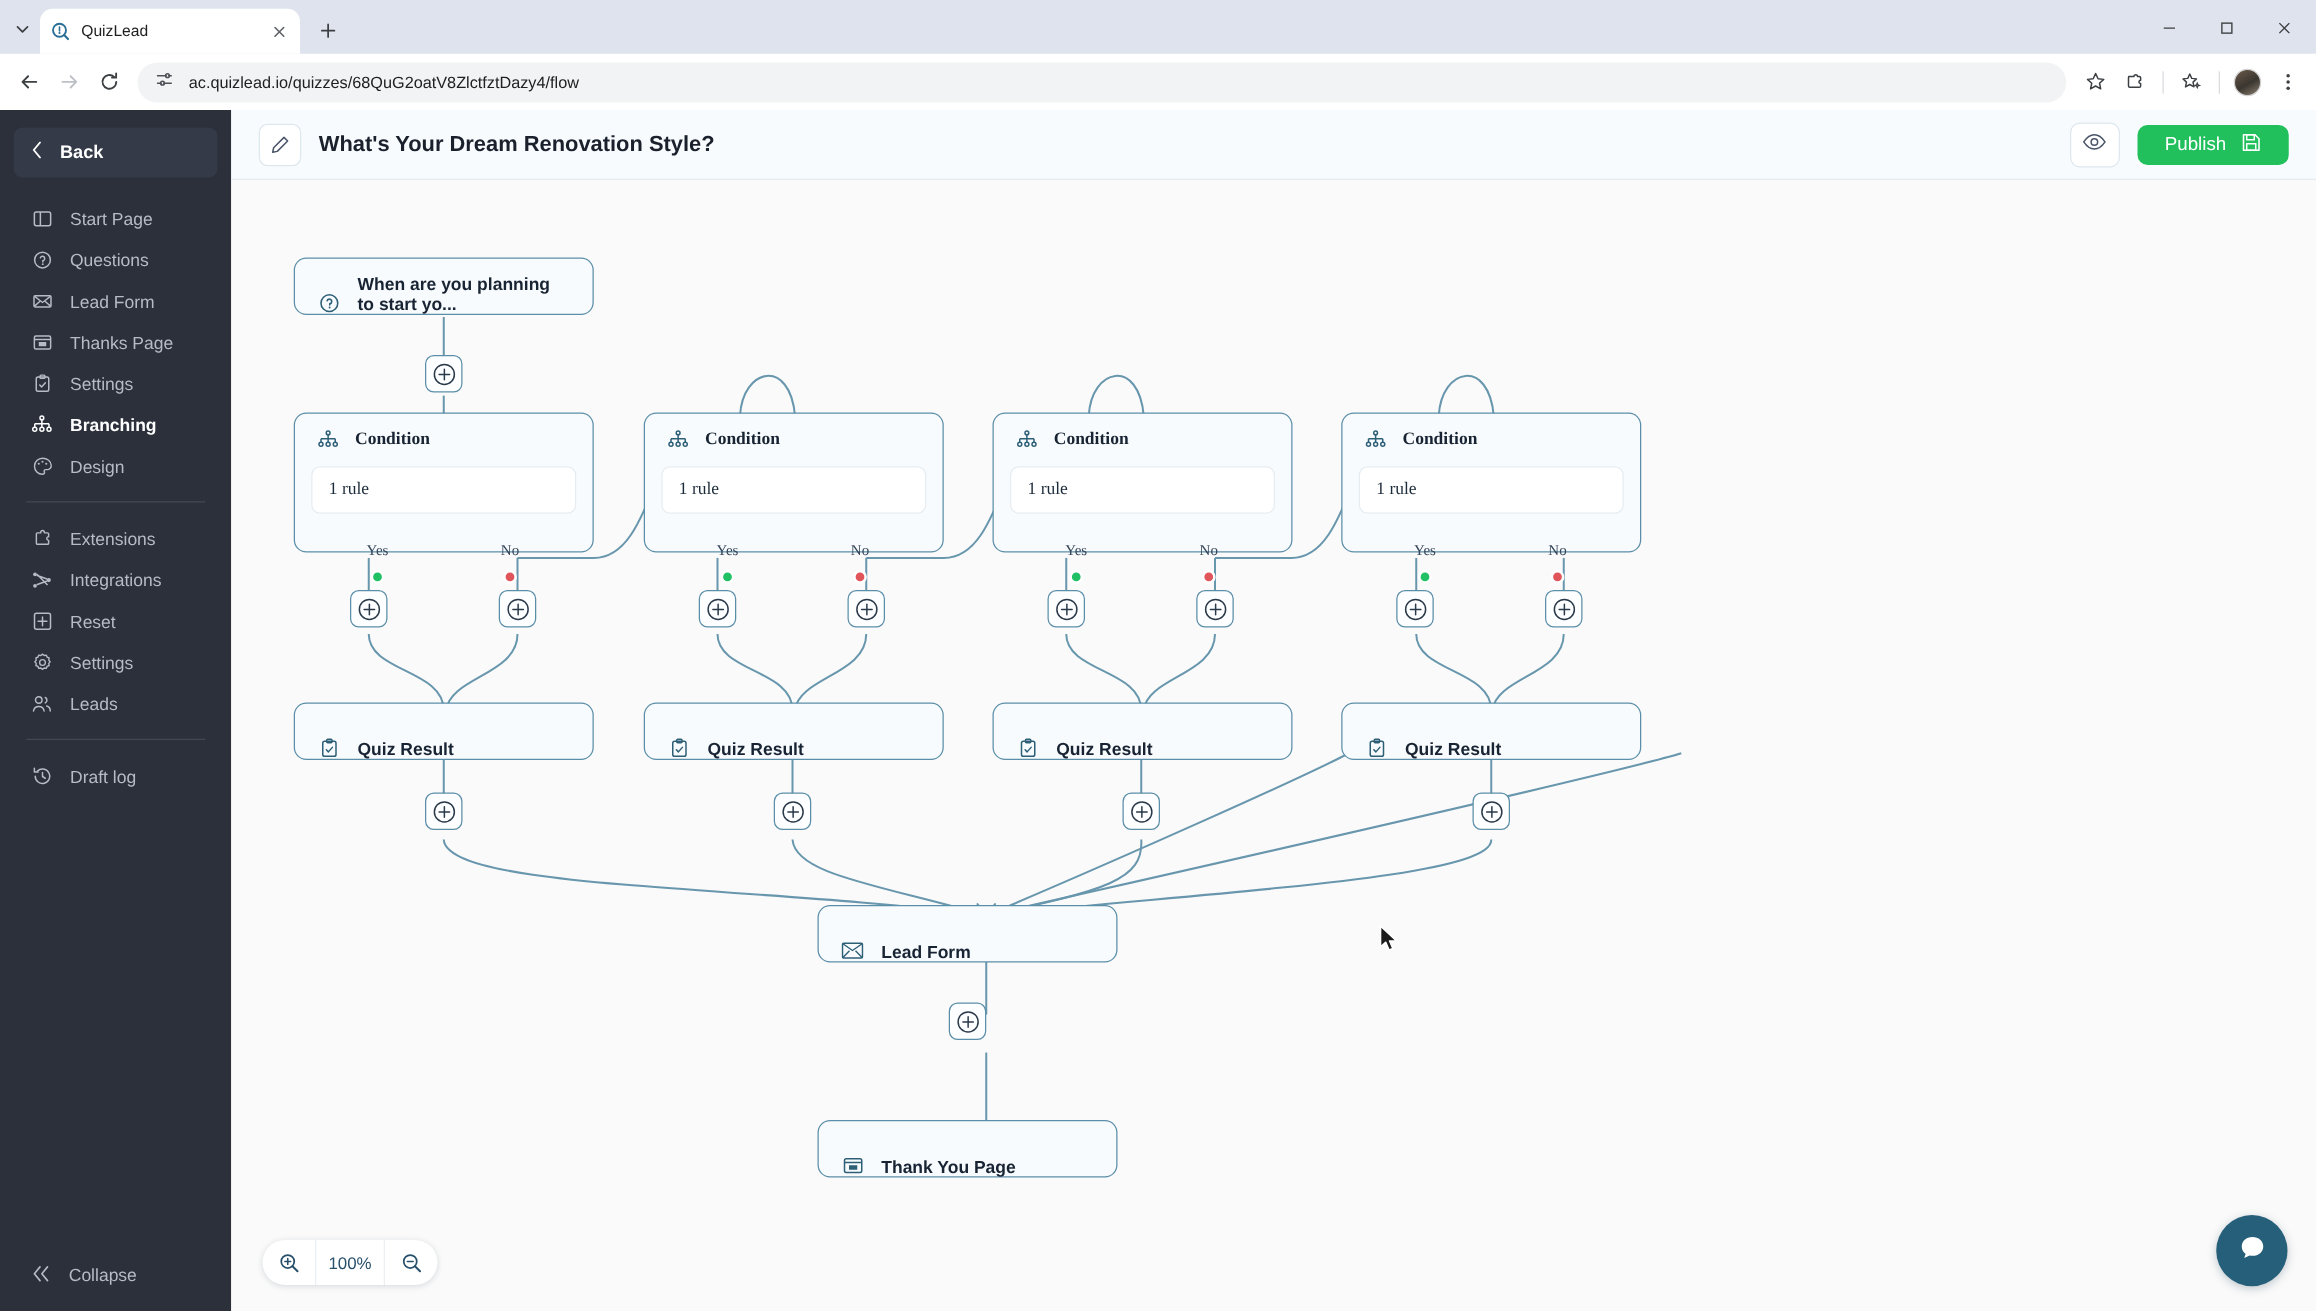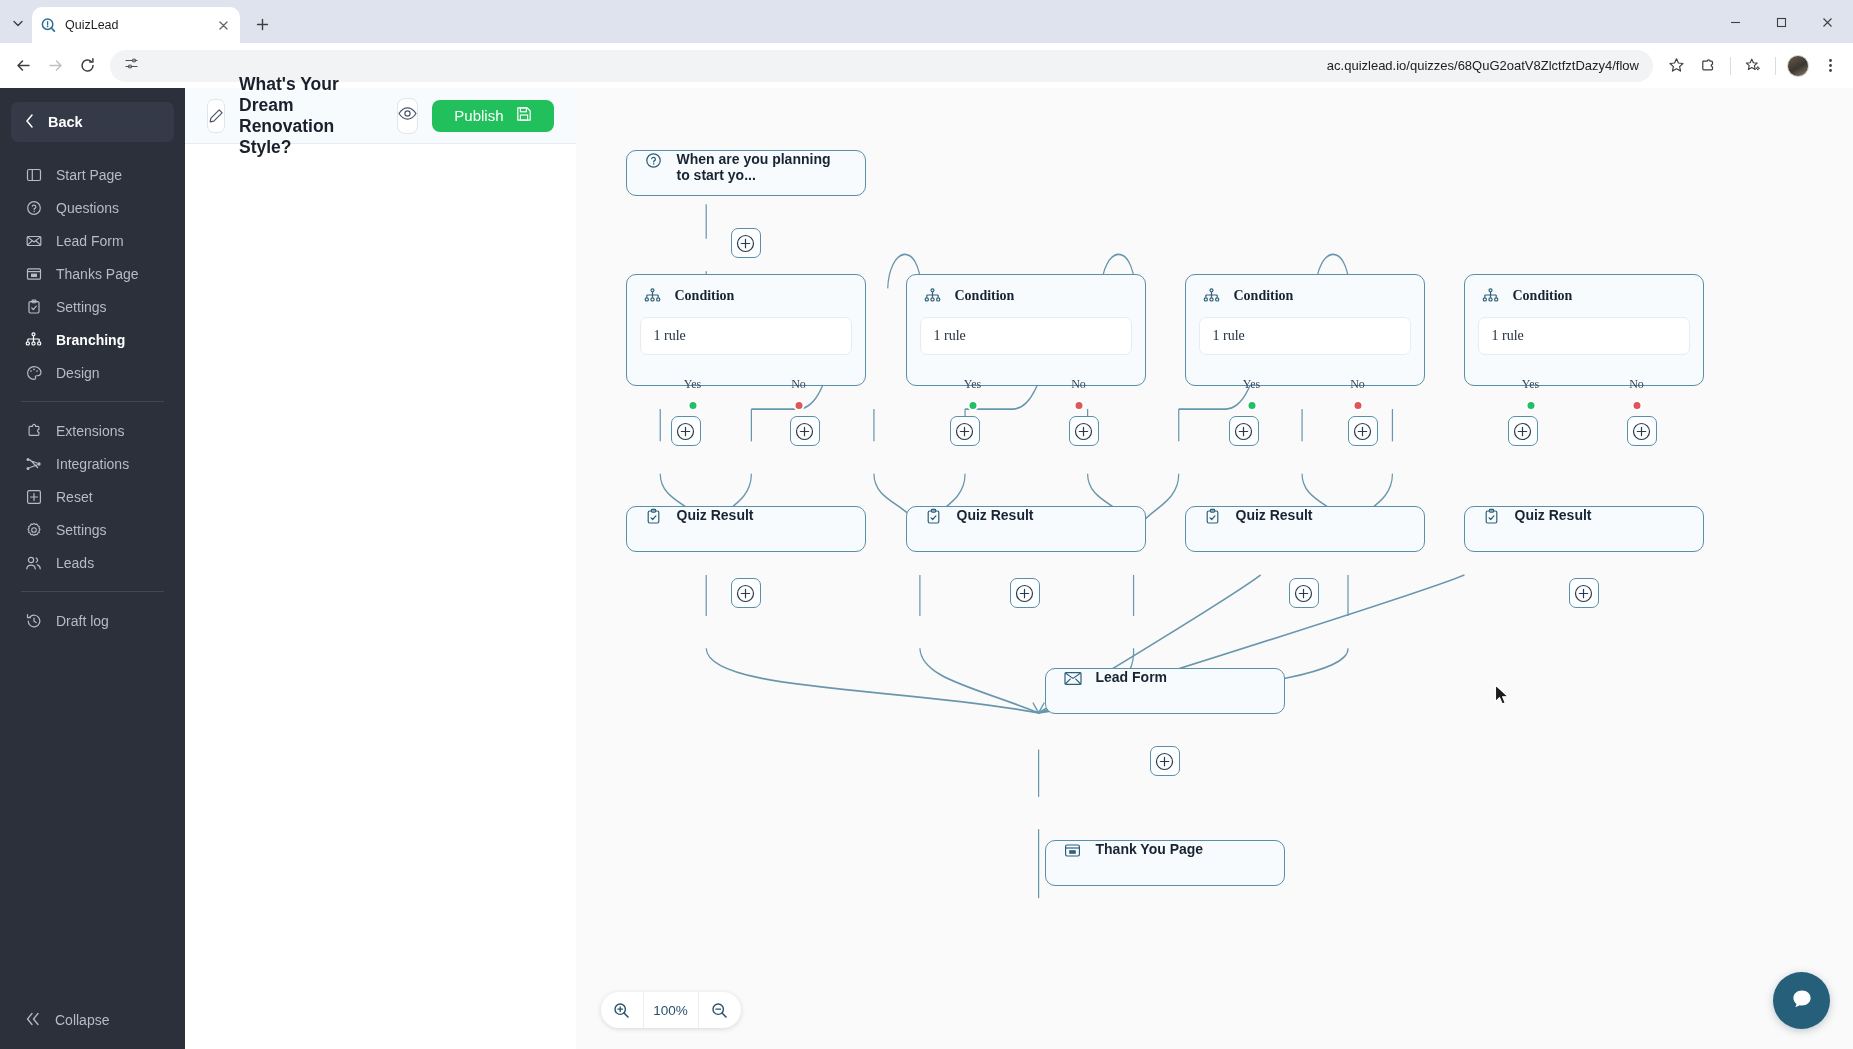--- a/index.html
+++ b/index.html
@@ -37,21 +37,21 @@
 
   .toolbar {
     height: 45px; background: #fff; display: flex; align-items: center;
     padding: 0 8px; gap: 2px; flex: 0 0 45px;
   }
   .navbtn { width: 30px; height: 30px; display: flex; align-items: center;
             justify-content: center; border-radius: 50%; color: #3c4043; }
   .navbtn.disabled { color: #bdc1c6; }
   .omnibox {
     flex: 1; height: 32px; background: #f1f3f4; border-radius: 16px;
-    display: flex; align-items: center; padding: 0 14px; gap: 12px; margin: 0 6px; justify-content: space-between;
+    display: flex; align-items: center; padding: 0 14px; gap: 12px; margin: 0 6px;
   }
   .omnibox-url { font-size: 13px; color: #202124; white-space: nowrap; }
   .tb-icon { width: 30px; height: 30px; display: flex; align-items: center;
              justify-content: center; border-radius: 50%; color: #3c4043; }
   .tb-sep { width: 1px; height: 18px; background: #dadce0; margin: 0 5px; }
   .avatar {
     width: 22px; height: 22px; border-radius: 50%;
     background: linear-gradient(150deg,#6b5a4a 0%,#3a3630 55%,#8c7f6e 100%);
     border: 1px solid #d0d0d0;
   }
@@ -78,21 +78,21 @@
   .nav-item.active { color: #fff; font-weight: bold; }
   .nav-item.active .nav-ico { color: #fff; }
   .nav-sep { height: 1px; background: #414754; margin: 12px 21px; }
   .collapse-btn {
     position: absolute; bottom: 0; left: 0; right: 0; height: 58px;
     display: flex; align-items: center; gap: 14px; padding: 0 25px;
     font-size: 14px; color: #b6bbc6;
   }
 
   
-  .main { flex: 1; display: flex; flex-direction: row; min-width: 0; position: relative; }
+  .main { flex: 1; display: flex; flex-direction: column; min-width: 0; position: relative; }
   .topbar {
     height: 56px; flex: 0 0 56px; background: #f7fbfd; border-bottom: 1px solid #e4ecf2;
     display: flex; align-items: center; padding: 0 22px; gap: 14px;
   }
   .edit-btn {
     width: 34px; height: 34px; border: 1px solid #dde7ee; border-radius: 7px;
     background: #fff; display: flex; align-items: center; justify-content: center;
     color: #4a5568;
   }
   .quiz-title { font-size: 17.5px; font-weight: bold; color: #1a202c; }
@@ -129,21 +129,21 @@
   }
   .help-btn {
     width: 36px; height: 36px; border: 1px solid #e2eaf1; border-radius: 8px;
     background: #f7fbfd; display: flex; align-items: center; justify-content: center;
     font-size: 15px; font-weight: bold; color: #28364a;
   }
 
   
   .node {
     position: absolute; background: #f8fbfd; border: 1.6px solid #5b8ea8;
-    border-radius: 10px; display: flex; align-items: flex-start; gap: 14px;
+    border-radius: 10px; display: flex; align-items: flex-end; gap: 14px;
     padding: 0 18px; font-size: 14px; color: #182433; font-weight: bold;
   }
   .node-ico { width: 18px; height: 18px; flex: 0 0 18px; color: #2d5f77;
               display: flex; align-items: center; justify-content: center; }
 
   .cond-node {
     position: absolute; background: #f8fbfd; border: 1.6px solid #5b8ea8;
     border-radius: 10px; padding: 12px 13px 0 13px; font-family: Liberation Serif, serif;
   }
   .cond-head { display: flex; align-items: center; gap: 13px; font-size: 14px;

